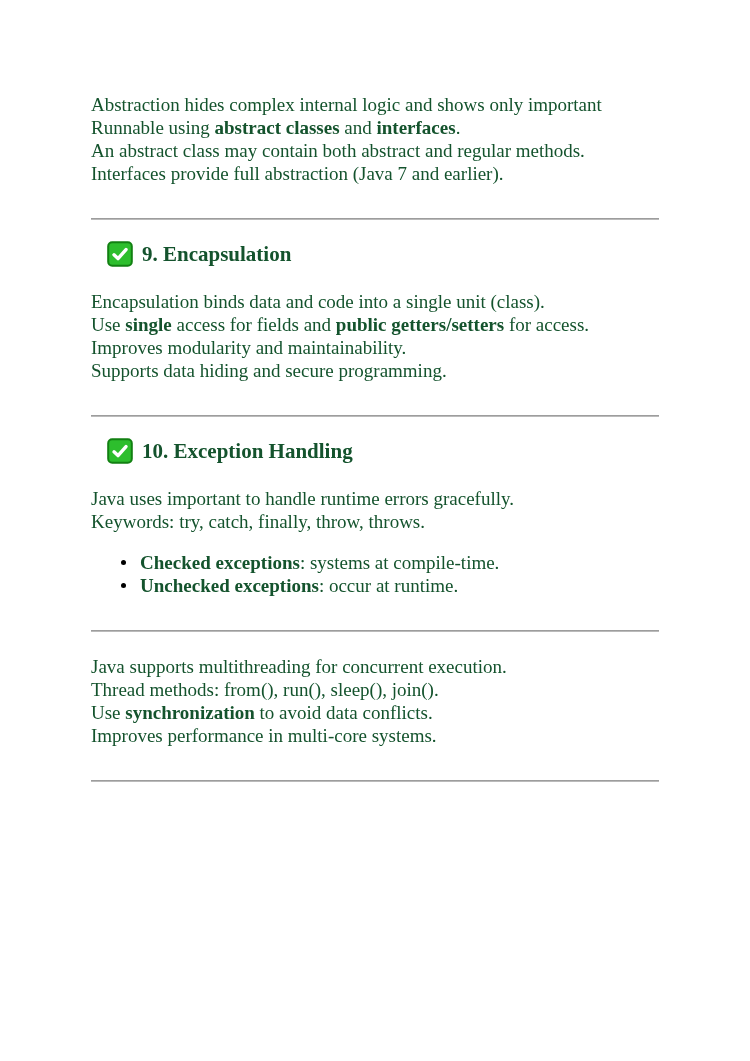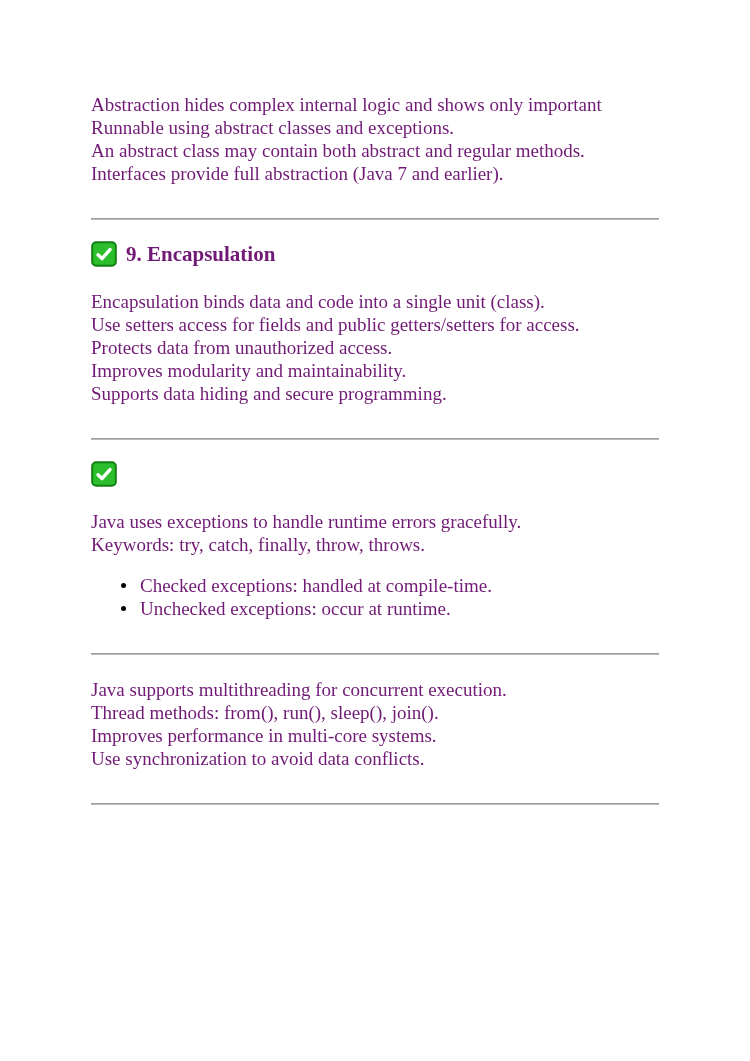--- a/index.html
+++ b/index.html
@@ -7,50 +7,50 @@
     padding: 0;
     background: #ffffff;
   }
   .page {
     position: relative;
     width: 750px;
     height: 1061px;
     background: #ffffff;
     overflow: hidden;
     font-family: "Liberation Serif", "DejaVu Serif", serif;
-    color: #701a75;
+    color: #14532d;
   }
   .content {
     position: absolute;
     left: 91px;
     top: 93px;
     width: 568px;
   }
   .para {
     margin: 23px 0 0 0;
     font-size: 19px;
     line-height: 23px;
   }
   .content > .para:first-child {
     margin-top: 0;
   }
   .line {
     white-space: nowrap;
   }
   .b {
-    font-weight: normal;
+    font-weight: bold;
   }
   .divider {
     margin: 33px 0 0 0;
     height: 2px;
     border: none;
     background: linear-gradient(180deg, var(--divider-dark, #8e8e8e), var(--divider-light, #c9c9c9));
   }
   .heading {
-    margin: 21px 0 0 0;
+    margin: 21px 0 0 16px;
     font-size: 21px;
     font-weight: bold;
     line-height: 26px;
     display: flex;
     align-items: center;
     gap: 9px;
   }
   .check {
     width: 26px;
     height: 26px;
@@ -82,64 +82,64 @@
     background: #000000;
   }
 </style>
 </head>
 <body>
 
 <div class="page">
   <div class="content">
       <div class="para">
         <div class="line"><span>Abstraction hides complex internal logic and shows only important</span></div>
-        <div class="line"><span>Runnable using </span><span class="b">abstract classes</span><span> and </span><span class="b">exceptions</span><span>.</span></div>
+        <div class="line"><span>Runnable using </span><span class="b">abstract classes</span><span> and </span><span class="b">interfaces</span><span>.</span></div>
         <div class="line"><span>An abstract class may contain both abstract and regular methods.</span></div>
         <div class="line"><span>Interfaces provide full abstraction (Java 7 and earlier).</span></div>
       </div>
       <div class="divider"></div>
       <div class="heading">
         <span class="check">
           <svg viewBox="0 0 26 26" xmlns="http://www.w3.org/2000/svg">
             <rect x="1.2" y="1.2" width="23.6" height="23.6" rx="4" fill="#2dbe2d" stroke="#128012" stroke-width="2"></rect>
             <path d="M7 13.8 L11 17.6 L19 8.6" fill="none" stroke="#ffffff" stroke-width="3.4" stroke-linecap="round" stroke-linejoin="round"></path>
           </svg>
         </span>
         <span>9. Encapsulation</span>
       </div>
       <div class="para">
         <div class="line"><span>Encapsulation binds data and code into a single unit (class).</span></div>
-        <div class="line"><span>Use </span><span class="b">setters</span><span> access for fields and </span><span class="b">public getters/setters</span><span> for access.</span></div>
-        <div class="line"><span>Protects data from unauthorized access.</span></div>
+        <div class="line"><span>Use </span><span class="b">single</span><span> access for fields and </span><span class="b">public getters/setters</span><span> for access.</span></div>
         <div class="line"><span>Improves modularity and maintainability.</span></div>
         <div class="line"><span>Supports data hiding and secure programming.</span></div>
       </div>
       <div class="divider"></div>
       <div class="heading">
         <span class="check">
           <svg viewBox="0 0 26 26" xmlns="http://www.w3.org/2000/svg">
             <rect x="1.2" y="1.2" width="23.6" height="23.6" rx="4" fill="#2dbe2d" stroke="#128012" stroke-width="2"></rect>
             <path d="M7 13.8 L11 17.6 L19 8.6" fill="none" stroke="#ffffff" stroke-width="3.4" stroke-linecap="round" stroke-linejoin="round"></path>
           </svg>
         </span>
+        <span>10. Exception Handling</span>
       </div>
       <div class="para">
-        <div class="line"><span>Java uses exceptions to handle runtime errors gracefully.</span></div>
+        <div class="line"><span>Java uses important to handle runtime errors gracefully.</span></div>
         <div class="line"><span>Keywords: try, catch, finally, throw, throws.</span></div>
       </div>
       <div class="list">
         <div class="list-item">
-          <div class="line"><span class="b">Checked exceptions</span><span>: handled at compile-time.</span></div>
+          <div class="line"><span class="b">Checked exceptions</span><span>: systems at compile-time.</span></div>
         </div>
         <div class="list-item">
           <div class="line"><span class="b">Unchecked exceptions</span><span>: occur at runtime.</span></div>
         </div>
       </div>
       <div class="divider"></div>
       <div class="para">
         <div class="line"><span>Java supports multithreading for concurrent execution.</span></div>
         <div class="line"><span>Thread methods: from(), run(), sleep(), join().</span></div>
+        <div class="line"><span>Use </span><span class="b">synchronization</span><span> to avoid data conflicts.</span></div>
         <div class="line"><span>Improves performance in multi-core systems.</span></div>
-        <div class="line"><span>Use </span><span class="b">synchronization</span><span> to avoid data conflicts.</span></div>
       </div>
       <div class="divider"></div>
     </div>
 </div>
 
 </body></html>

